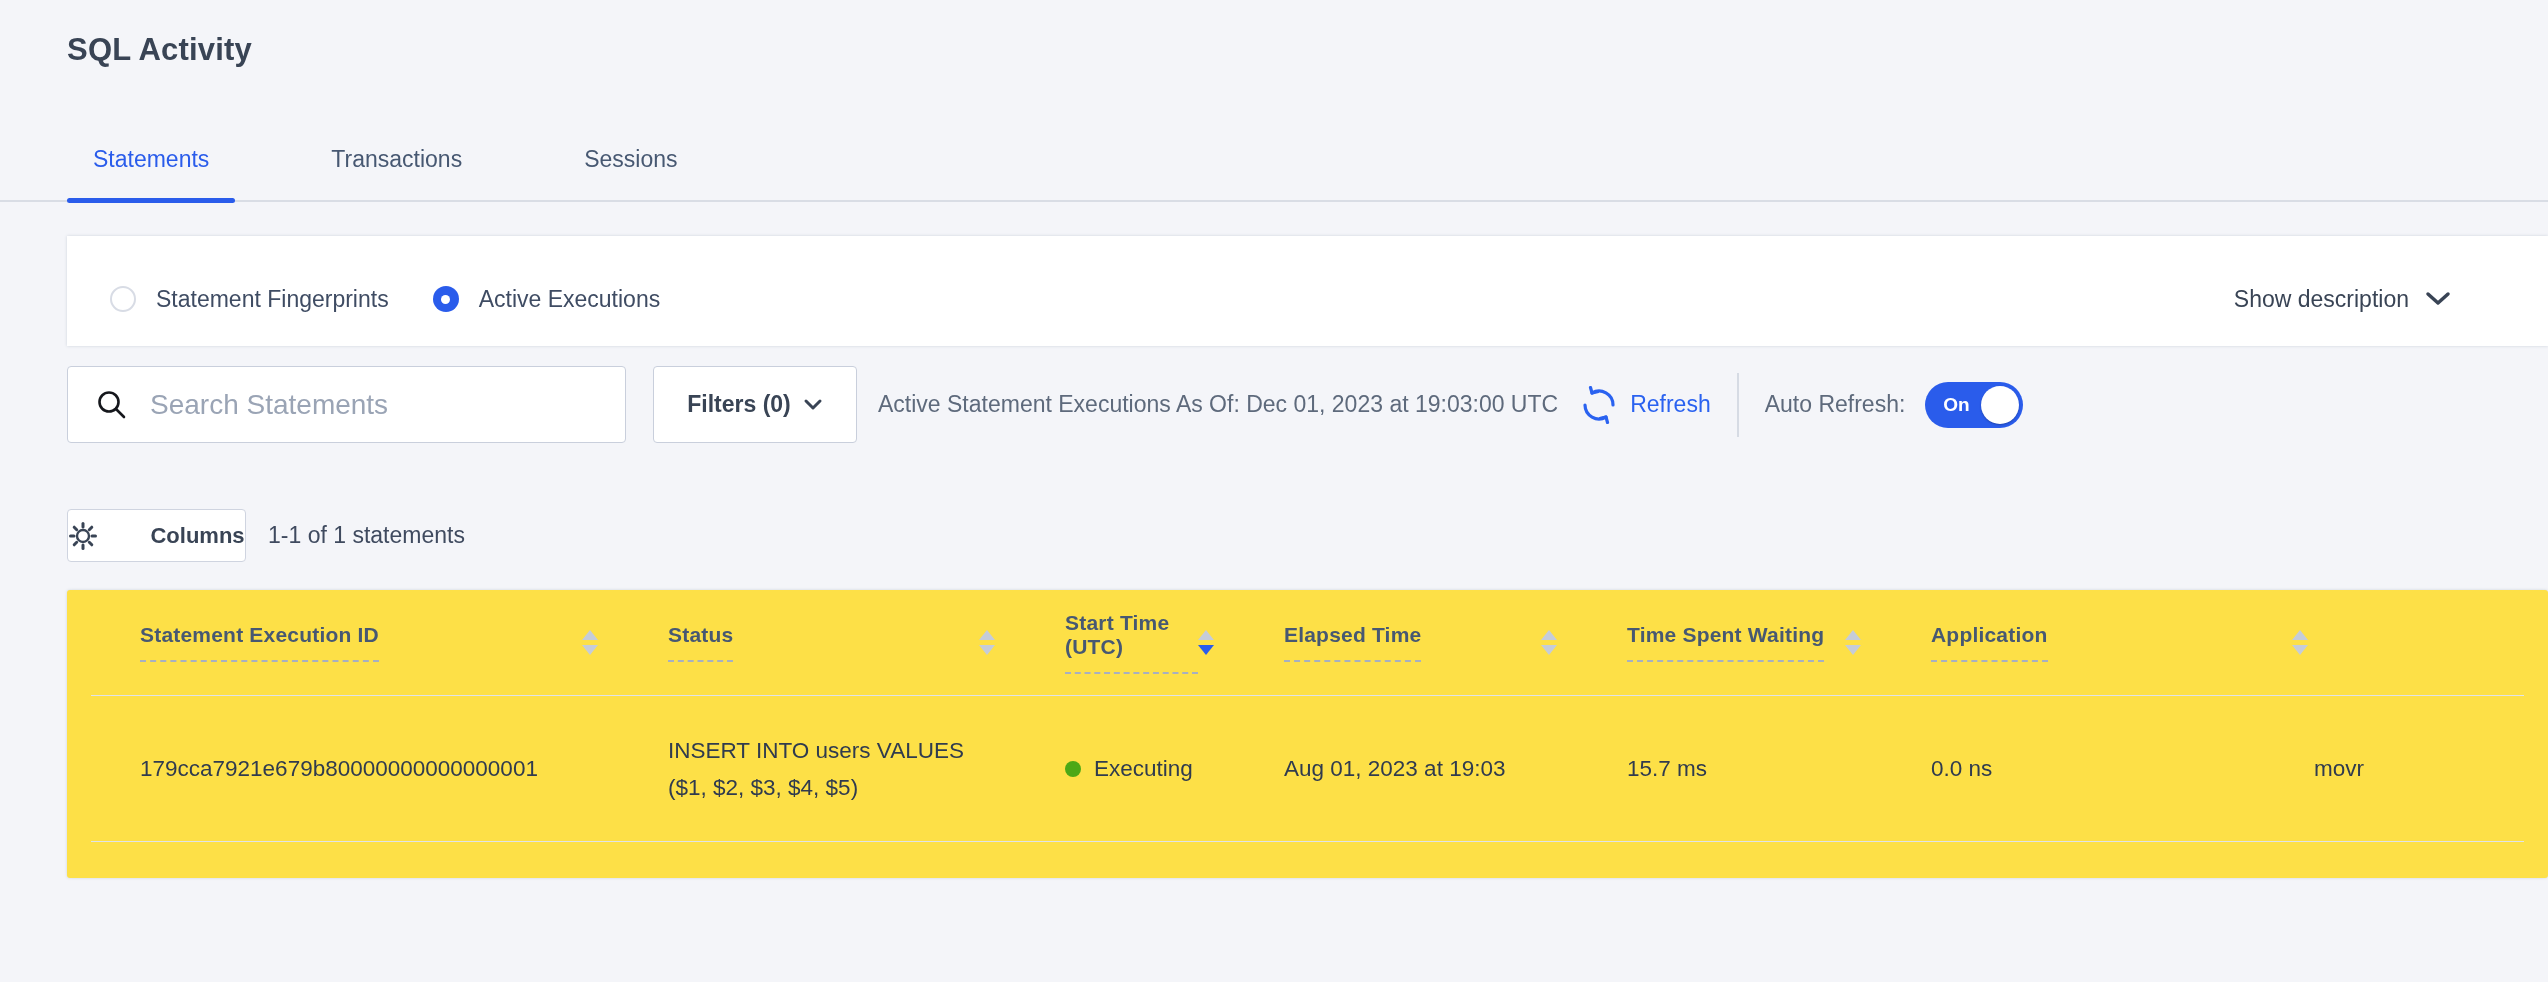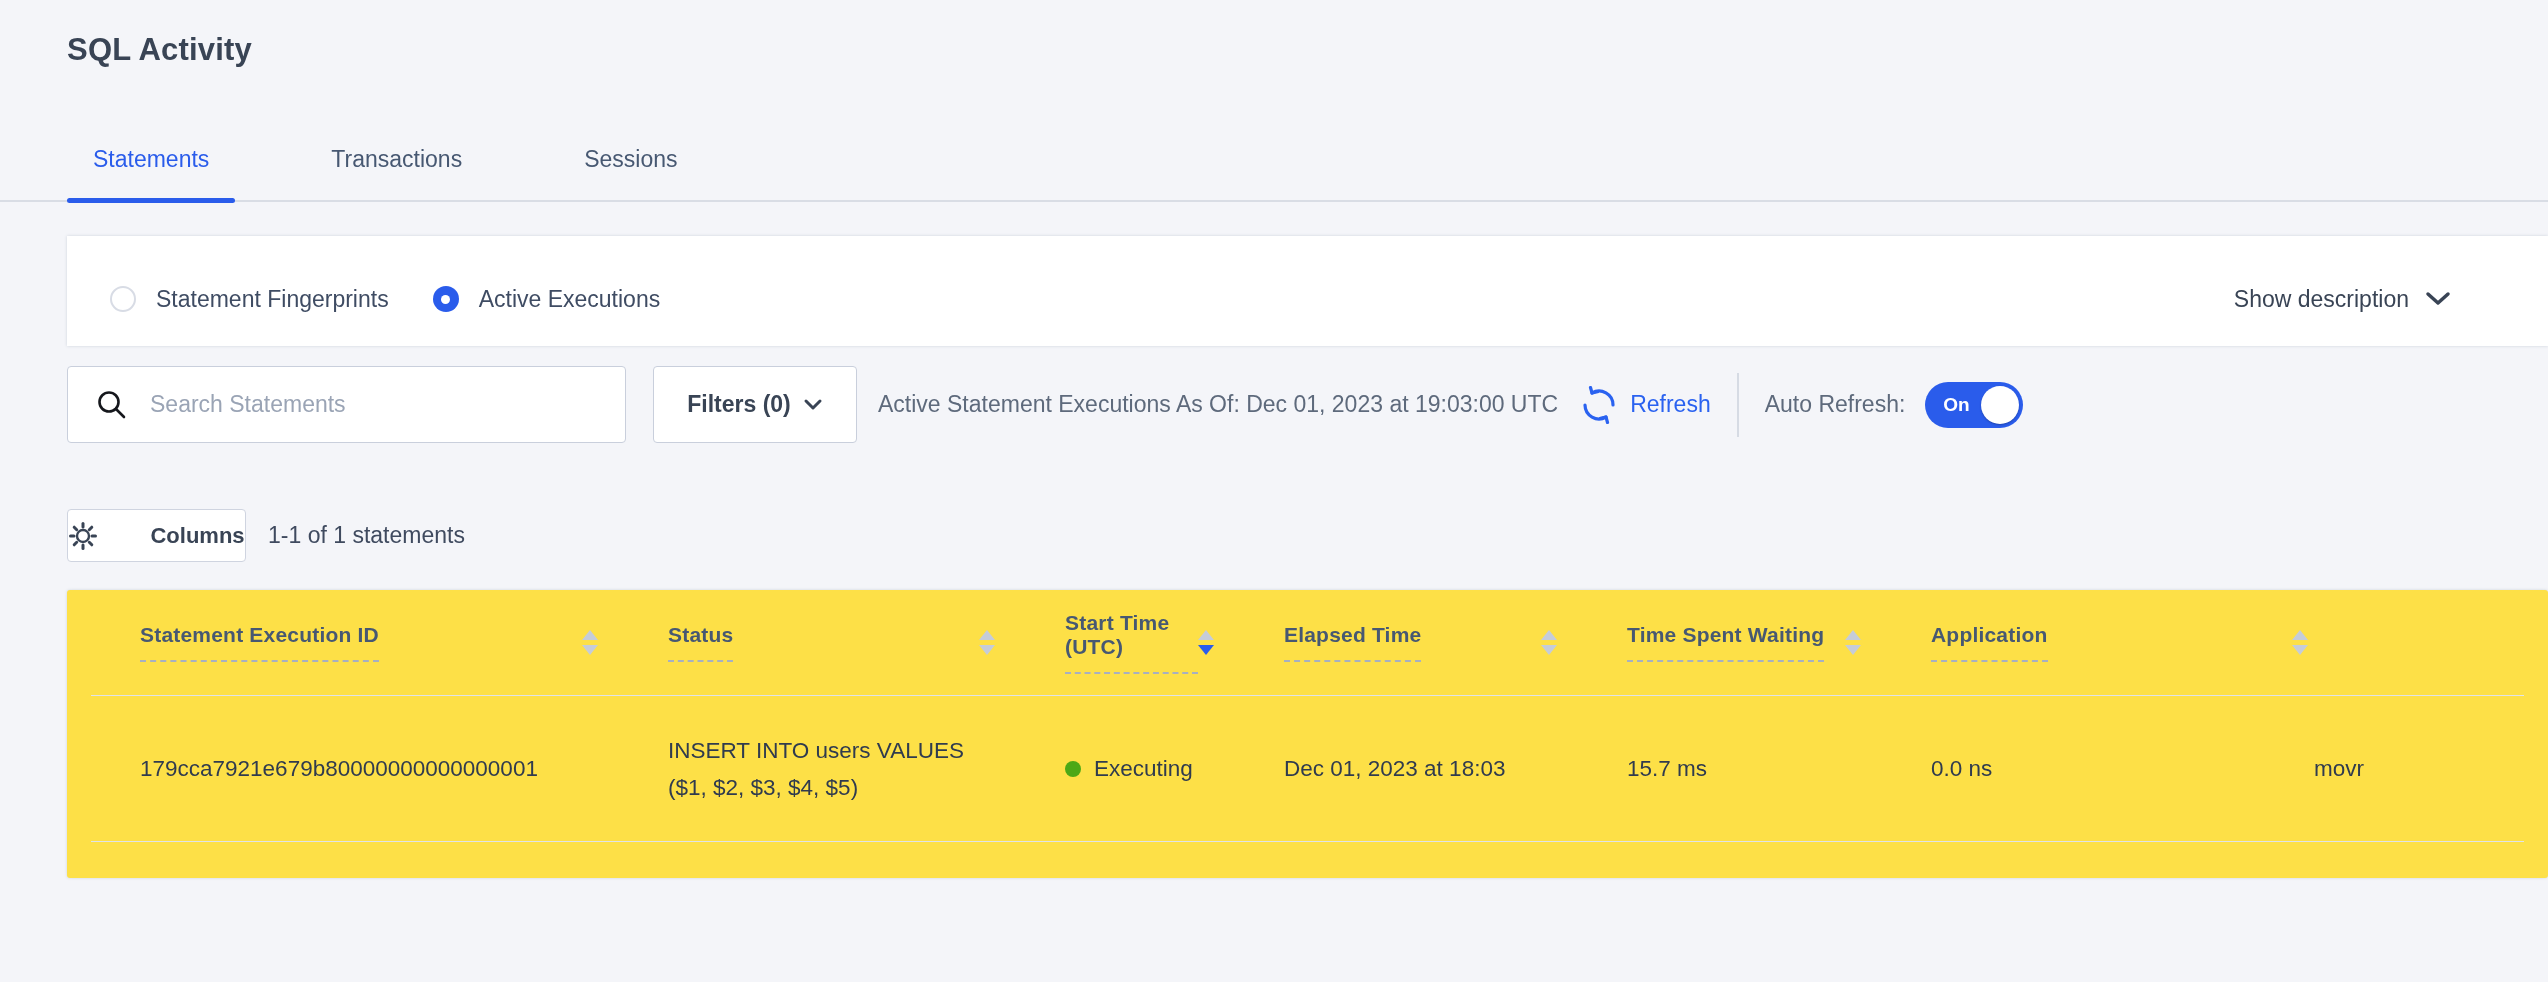--- a/index.html
+++ b/index.html
@@ -97,21 +97,21 @@
     border:1.5px solid #c9cfdc;
     border-radius:4px;
     display:flex;
     align-items:center;
     padding:0 20px 0 27px;
   }
   .search-box input {
     border:none; outline:none;
     flex:1;
     margin-left:21px;
-    font-size:23px;
+    font-size:28px;
     font-family:"Liberation Sans", sans-serif;
     color:#394455;
     background:transparent;
   }
   .search-box input::placeholder { color:#9aa4b5; }
   .filters-button {
     margin-left:27px;
     width:204px; height:77px;
     background:#fff;
     border:1.5px solid #c9cfdc;
@@ -381,19 +381,19 @@
     <div class="trow">
       <div class="td">179cca7921e679b80000000000000001</div>
       <div class="td td-query">
         <div>INSERT INTO users VALUES</div>
         <div>($1, $2, $3, $4, $5)</div>
       </div>
       <div class="td status-cell">
         <span class="status-dot"></span>
         <span>Executing</span>
       </div>
-      <div class="td">Dec 01, 2023 at 18:03</div>
+      <div class="td">Aug 01, 2023 at 19:03</div>
       <div class="td">15.7 ms</div>
       <div class="td">0.0 ns</div>
       <div class="td">movr</div>
     </div>
   </div>
 </div>
 
 </body></html>

